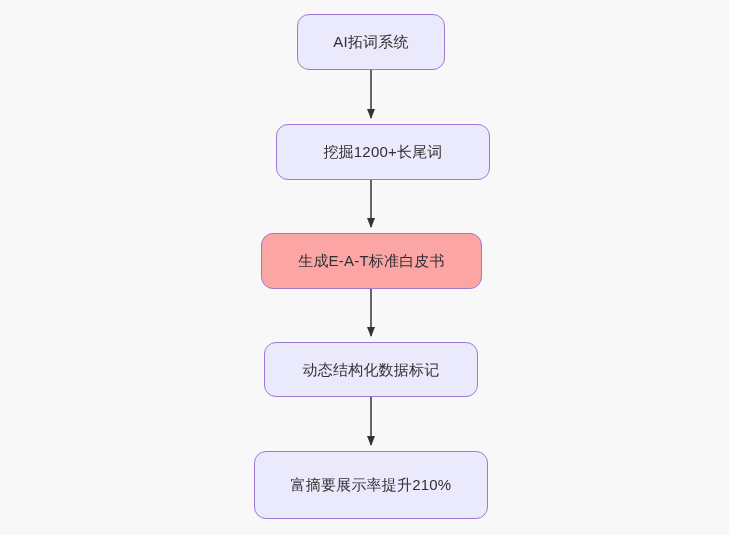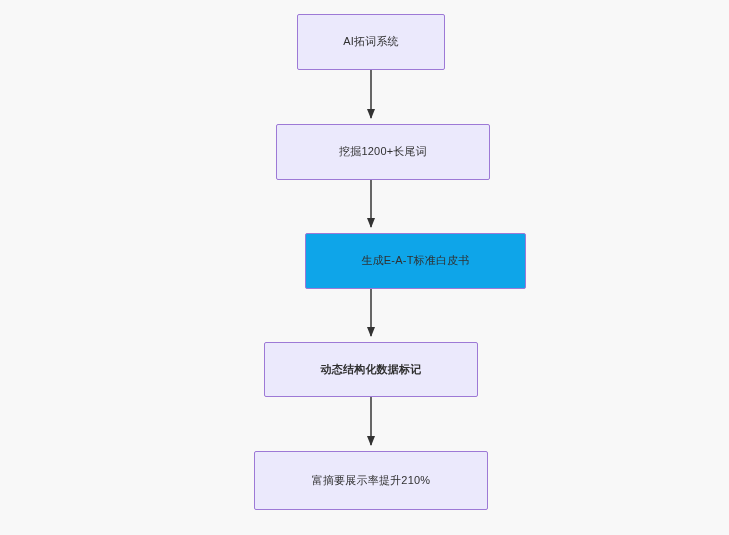--- a/index.html
+++ b/index.html
@@ -19,26 +19,26 @@
     left: 0;
     top: 0;
     width: 729px;
     height: 535px;
   }
   .node {
     position: absolute;
     box-sizing: border-box;
     background: #ebe9fc;
     border: 1px solid #9d79d6;
-    border-radius: 2px;
+    border-radius: 12px;
     display: flex;
     align-items: center;
     justify-content: center;
     color: #303030;
-    font-size: 11px;
+    font-size: 15px;
     line-height: 1.2;
     letter-spacing: 0.2px;
     white-space: nowrap;
   }
   .node-label {
     display: block;
   }
   .edge-layer {
     position: absolute;
     left: 0;
@@ -74,25 +74,25 @@
   </svg>
 
   <div class="node" id="n1" style="left: 297px; top: 14px; width: 148px; height: 56px; background: rgb(235, 233, 252); border-color: rgb(157, 121, 214); color: rgb(48, 48, 48);">
     <span class="node-label">AI拓词系统</span>
   </div>
 
   <div class="node" id="n2" style="left: 276px; top: 124px; width: 214px; height: 56px; background: rgb(235, 233, 252); border-color: rgb(157, 121, 214); color: rgb(48, 48, 48);">
     <span class="node-label">挖掘1200+长尾词</span>
   </div>
 
-  <div class="node" id="n3" style="left: 261px; top: 233px; width: 221px; height: 56px; background: #0ea5e9; border-color: rgb(157, 121, 214); color: rgb(48, 48, 48); margin-left: 44px;">
+  <div class="node" id="n3" style="left: 261px; top: 233px; width: 221px; height: 56px; background: #fca5a5; border-color: rgb(157, 121, 214); color: rgb(48, 48, 48);">
     <span class="node-label">生成E-A-T标准白皮书</span>
   </div>
 
-  <div class="node" id="n4" style="left: 264px; top: 342px; width: 214px; height: 55px; background: rgb(235, 233, 252); border-color: rgb(157, 121, 214); color: rgb(48, 48, 48); font-weight: bold;">
+  <div class="node" id="n4" style="left: 264px; top: 342px; width: 214px; height: 55px; background: rgb(235, 233, 252); border-color: rgb(157, 121, 214); color: rgb(48, 48, 48);">
     <span class="node-label">动态结构化数据标记</span>
   </div>
 
-  <div class="node" id="n5" style="left: 254px; top: 451px; width: 234px; height: 59px; background: rgb(235, 233, 252); border-color: rgb(157, 121, 214); color: rgb(48, 48, 48);">
+  <div class="node" id="n5" style="left: 254px; top: 451px; width: 234px; height: 68px; background: rgb(235, 233, 252); border-color: rgb(157, 121, 214); color: rgb(48, 48, 48);">
     <span class="node-label">富摘要展示率提升210%</span>
   </div>
 
 </div>
 
 </body></html>

